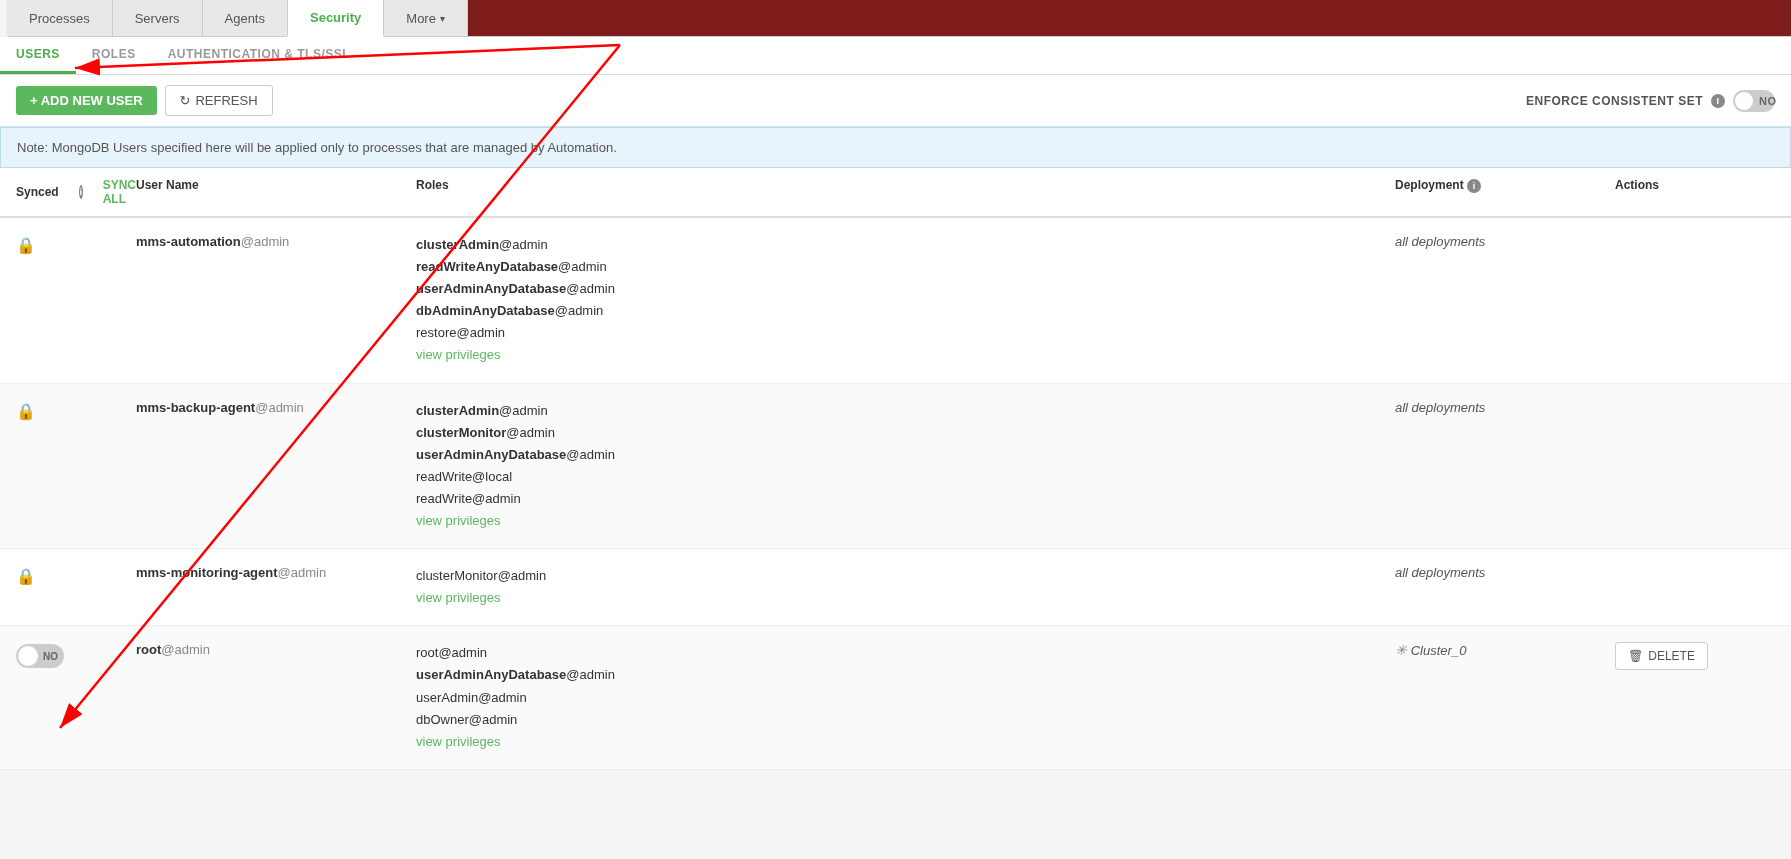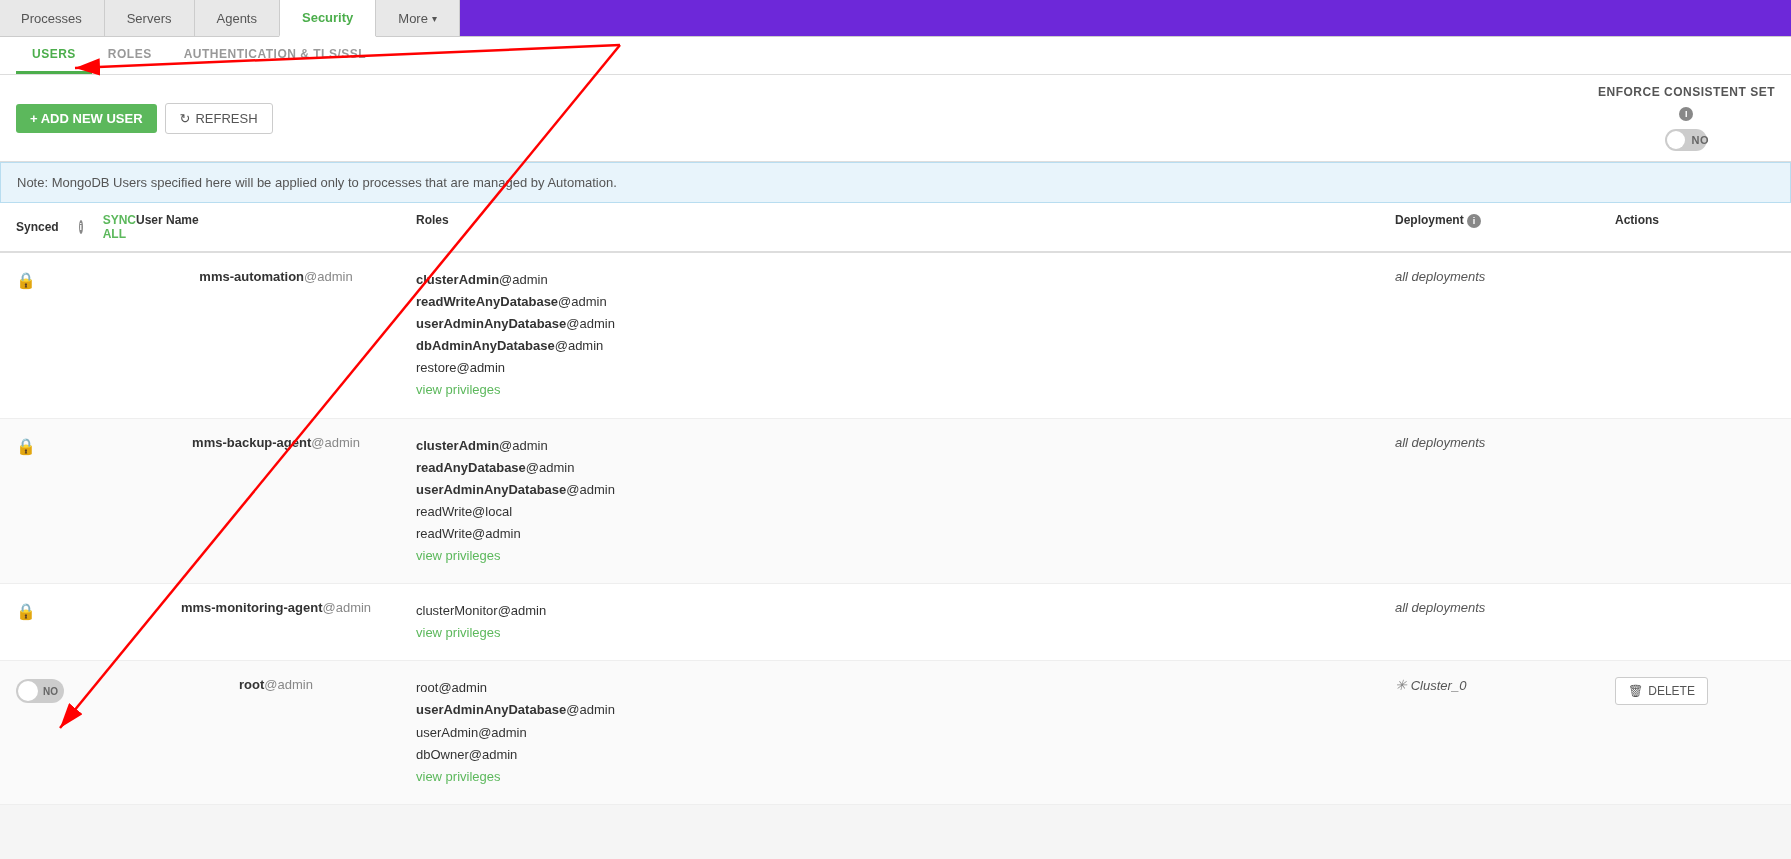--- a/index.html
+++ b/index.html
@@ -1,23 +1,24 @@
 <!DOCTYPE html>
 <html><head>
   <meta charset="utf-8">
   <style>
     * { box-sizing: border-box; margin: 0; padding: 0; }
     body { font-family: Arial, sans-serif; font-size: 13px; background: #f5f5f5; color: #333; }
 
     
     .top-nav {
-      background: #6d28d9;
+      background: #7f1d1d;
       border-bottom: 1px solid #ccc;
       display: flex;
       align-items: stretch;
+      margin-left: 8px;
     }
     .top-nav-tab {
       padding: 10px 22px;
       cursor: pointer;
       border-right: 1px solid #ccc;
       border-left: 1px solid #ccc;
       margin-left: -1px;
       background: #e8e8e8;
       color: #555;
       font-size: 13px;
@@ -31,21 +32,21 @@
       color: #4cae4c;
       border-bottom: 2px solid white;
       margin-bottom: -1px;
       font-weight: bold;
     }
     .top-nav-tab .chevron { font-size: 10px; }
 
     
     .sub-nav {
       background: white;
-      padding: 0 16px;
+      padding: 0 0;
       border-bottom: 1px solid #ddd;
       display: flex;
       gap: 0;
     }
     .sub-nav-item {
       padding: 10px 16px;
       cursor: pointer;
       color: #999;
       font-size: 12px;
       font-weight: bold;
@@ -95,21 +96,20 @@
     }
     .enforce-section {
       display: flex;
       align-items: center;
       gap: 8px;
       font-size: 12px;
       font-weight: bold;
       color: #555;
       text-transform: uppercase;
       letter-spacing: 0.5px;
-      flex-direction: column;
     }
     .toggle-off {
       background: #ccc;
       border-radius: 12px;
       width: 42px;
       height: 22px;
       display: flex;
       align-items: center;
       padding: 2px;
       cursor: pointer;
@@ -192,21 +192,20 @@
       display: flex;
       align-items: flex-start;
       padding-top: 2px;
       color: #888;
       font-size: 16px;
     }
 
     .username {
       font-weight: normal;
       font-size: 13px;
-      text-align: center;
     }
     .username .at-part { color: #888; }
 
     .roles-list {
       font-size: 13px;
       line-height: 1.7;
     }
     .role-item { color: #333; }
     .view-privileges {
       color: #5cb85c;
@@ -385,21 +384,21 @@
 
   <div class="table-row">
     <div class="lock-icon">
       <span>🔒</span>
     </div>
     <div class="username">
       <span><strong>mms-backup-agent</strong><span class="at-part">@admin</span></span>
     </div>
     <div class="roles-list">
       <div class="role-item"><strong>clusterAdmin</strong>@admin</div>
-      <div class="role-item"><strong>readAnyDatabase</strong>@admin</div>
+      <div class="role-item"><strong>clusterMonitor</strong>@admin</div>
       <div class="role-item"><strong>userAdminAnyDatabase</strong>@admin</div>
       <div class="role-item">readWrite@local</div>
       <div class="role-item">readWrite@admin</div>
       <span class="view-privileges">view privileges</span>
     </div>
     <div class="deployment-cell">
       <em>all deployments</em>
     </div>
     <div class="actions-cell"></div>
   </div>

